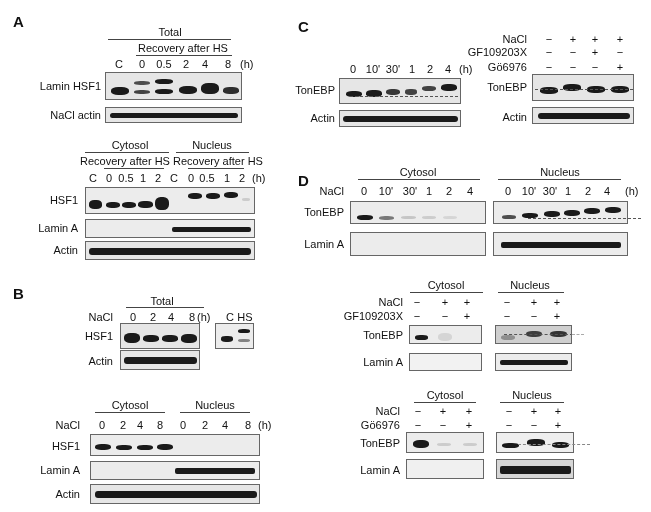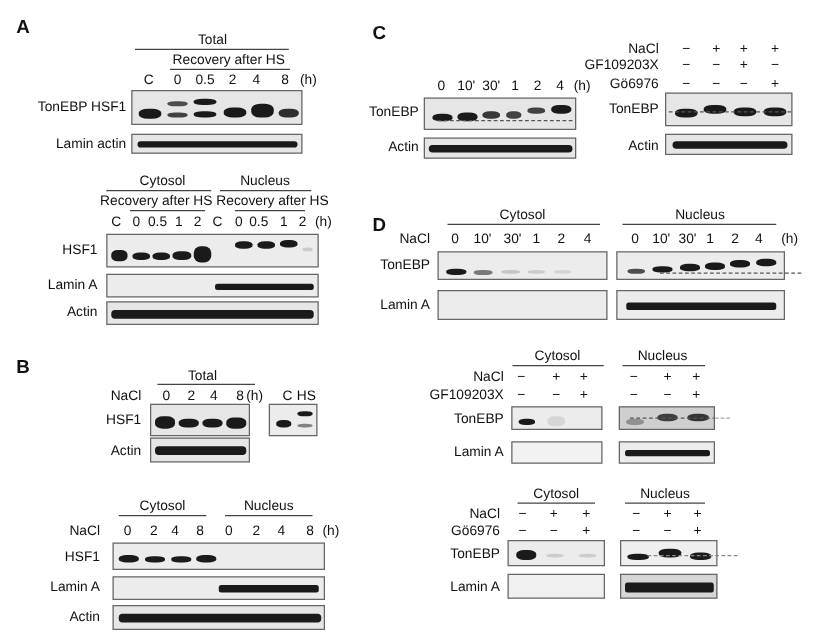--- a/index.html
+++ b/index.html
@@ -24,32 +24,32 @@
 <div class="t tc" style="left:183px;top:42px;">Recovery after HS</div>
 <div class="hl" style="left:136px;top:55px;width:96px;"></div>
 <div class="t tc" style="left:119px;top:58px;">C</div>
 <div class="t tc" style="left:142px;top:58px;">0</div>
 <div class="t tc" style="left:164px;top:58px;">0.5</div>
 <div class="t tc" style="left:186px;top:58px;">2</div>
 <div class="t tc" style="left:205px;top:58px;">4</div>
 <div class="t tc" style="left:228px;top:58px;">8</div>
 <div class="t" style="left:240px;top:58px;">(h)</div>
 
-<div class="t tr" style="left:101px;top:80px;">TonEBP HSF1</div>
+<div class="t tr" style="left:101px;top:80px;">Lamin HSF1</div>
 <div class="blot" style="left:105px;top:72px;width:137px;height:28px;">
   <div class="band" style="left:5px;top:14px;width:18px;height:8px;"></div>
   <div class="band" style="left:28px;top:8px;width:16px;height:4px;opacity:.75"></div>
   <div class="band" style="left:28px;top:17px;width:16px;height:4px;opacity:.8"></div>
   <div class="band" style="left:49px;top:6px;width:18px;height:5px;"></div>
   <div class="band" style="left:49px;top:16px;width:18px;height:5px;"></div>
   <div class="band" style="left:73px;top:13px;width:18px;height:8px;"></div>
   <div class="band" style="left:95px;top:10px;width:18px;height:11px;"></div>
   <div class="band" style="left:117px;top:14px;width:16px;height:7px;opacity:.9"></div>
 </div>
-<div class="t tr" style="left:101px;top:109px;">Lamin actin</div>
+<div class="t tr" style="left:101px;top:109px;">NaCl actin</div>
 <div class="blot" style="left:105px;top:107px;width:137px;height:16px;">
   <div class="band" style="left:4px;top:5px;width:128px;height:5px;border-radius:3px;"></div>
 </div>
 
 <div class="t tc" style="left:130px;top:139px;">Cytosol</div>
 <div class="t tc" style="left:212px;top:139px;">Nucleus</div>
 <div class="hl" style="left:85px;top:152px;width:84px;"></div>
 <div class="hl" style="left:176px;top:152px;width:73px;"></div>
 <div class="t tc" style="left:125px;top:155px;">Recovery after HS</div>
 <div class="t tc" style="left:218px;top:155px;">Recovery after HS</div>

